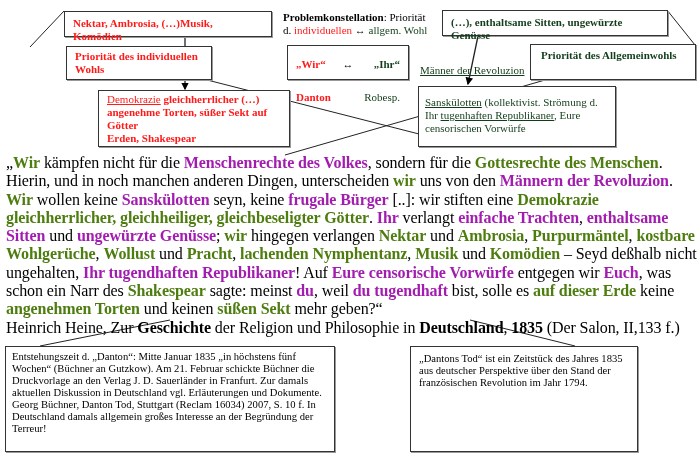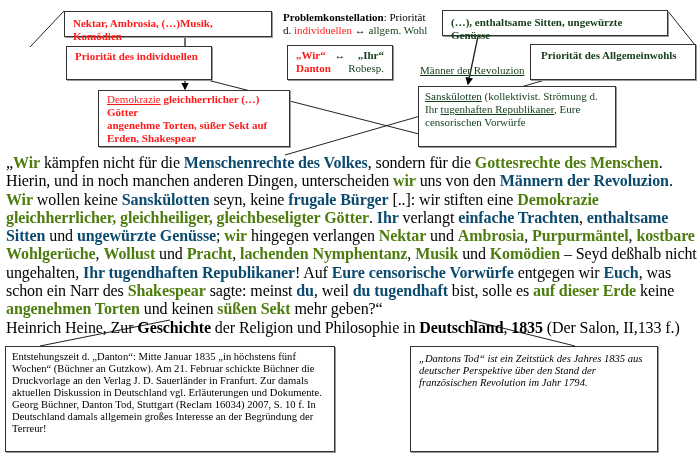--- a/index.html
+++ b/index.html
@@ -15,21 +15,21 @@
   .green { color:#123d1a; }
   .b { font-weight:bold; }
   .u { text-decoration:underline; }
   .t11 { font-size:11px; line-height:13px; }
   svg.lines { position:absolute; left:0; top:0; pointer-events:none; }
   #main {
     position:absolute; left:6px; top:154px; width:694px;
     font-size:16px; line-height:18.3px; letter-spacing:-0.1px;
   }
   #main .r { color:#4d7c0f; font-weight:bold; }
-  #main .g { color:#0c4a6e; font-weight:bold; }
+  #main .g { color:#a21caf; font-weight:bold; }
   #main .k { font-weight:bold; }
   .note { font-size:10.6px; line-height:12px; padding:4px 6px; }
 </style>
 </head>
 <body>
 
 <svg class="lines" width="700" height="458">
   <defs>
     <marker id="ah" markerWidth="6" markerHeight="6" refX="5" refY="3" orient="auto">
       <path d="M0,0 L6,3 L0,6 z" fill="#000"></path>
@@ -52,65 +52,66 @@
 
   <line x1="470" y1="320" x2="575" y2="346" stroke="#222" stroke-width="1"></line>
 </svg>
 
 <div class="box t11 red b" style="left:64px; top:11px; width:208px; height:26px; padding:5px 8px; font-weight:bold;">
   <span>Nektar, Ambrosia, (…)Musik, Komödien</span>
 </div>
 
 <div class="box t11 red b" style="left:22px; top:46px; width:146px; height:34px; padding:3px 8px;margin-left:44px;">
   <div>Priorität des individuellen</div>
+  <div>Wohls</div>
 </div>
 
 <div class="box t11 red" style="left:98px; top:90px; width:192px; height:57px; padding:2px 8px; font-weight:bold;">
   <div><span class="u" style="font-weight:normal">Demokrazie</span><span> gleichherrlicher (…)</span></div>
+  <div>angenehme Torten, süßer Sekt auf</div>
   <div>Götter</div>
-  <div>angenehme Torten, süßer Sekt auf</div>
   <div>Erden, Shakespear</div>
 </div>
 
 <div class="t11" style="position:absolute; left:283px; top:11px; width:165px;">
   <div><span class="b">Problemkonstellation</span><span>: Priorität</span></div>
   <div><span>d. </span><span class="red">individuellen</span><span> ↔ </span><span class="green">allgem. Wohl</span></div>
 </div>
 
-<div class="box t11" style="left:287px; top:45px; width:106px; height:35px; padding:3px 8px;">
+<div class="box t11" style="left:287px; top:45px; width:122px; height:35px; padding:12px 8px;">
   <div style="display:flex; justify-content:space-between;">
     <span class="red b" style="width:40px">„Wir“</span>
     <span>↔</span>
     <span class="green b" style="width:40px; text-align:right">„Ihr“</span>
   </div>
-  <div style="display:flex; justify-content:space-between;">
+  <div style="display:flex; justify-content:space-between;margin-top:20px;">
     <span class="red b">Danton</span>
     <span class="green">Robesp.</span>
   </div>
 </div>
 
 <div class="t11 green u" style="position:absolute; left:420px; top:64px;">Männer der Revoluzion</div>
 
 <div class="box t11 green b" style="left:442px; top:10px; width:226px; height:26px; padding:5px 8px;">
   <span>(…), enthaltsame Sitten, ungewürzte Genüsse</span>
 </div>
 
 <div class="box t11 green b" style="left:530px; top:44px; width:166px; height:36px; padding:4px 10px;">
   <span>Priorität des Allgemeinwohls</span>
 </div>
 
-<div class="box t11 green" style="left:418px; top:86px; width:198px; height:61px; padding:3px 6px;">
+<div class="box t11 green" style="left:418px; top:86px; width:198px; height:61px; padding:9px 6px;">
   <div><span class="u">Sanskülotten</span><span> (kollektivist. Strömung d.</span></div>
   <div><span>Ihr </span><span class="u">tugenhaften Republikaner</span><span>, Eure</span></div>
   <div>censorischen Vorwürfe</div>
 </div>
 
 <div id="main">
   <div id="quote-body"><span>„</span><span class="r">Wir</span><span> kämpfen nicht für die </span><span class="g">Menschenrechte des Volkes</span><span>, sondern für die </span><span class="r">Gottesrechte des Menschen</span><span>. Hierin, und in noch manchen anderen Dingen, unterscheiden </span><span class="r">wir</span><span> uns von den </span><span class="g">Männern der Revoluzion</span><span>. </span><span class="r">Wir</span><span> wollen keine </span><span class="g">Sanskülotten</span><span> seyn, keine </span><span class="g">frugale Bürger</span><span> [..]: wir stiften eine </span><span class="r">Demokrazie gleichherrlicher, gleichheiliger, gleichbeseligter Götter</span><span>. </span><span class="g">Ihr</span><span> verlangt </span><span class="g">einfache Trachten</span><span>, </span><span class="g">enthaltsame Sitten</span><span> und </span><span class="g">ungewürzte Genüsse</span><span>; </span><span class="r">wir</span><span> hingegen verlangen </span><span class="r">Nektar</span><span> und </span><span class="r">Ambrosia</span><span>, </span><span class="r">Purpurmäntel</span><span>, </span><span class="r">kostbare Wohlgerüche</span><span>, </span><span class="r">Wollust</span><span> und </span><span class="r">Pracht</span><span>, </span><span class="r">lachenden Nymphentanz</span><span>, </span><span class="r">Musik</span><span> und </span><span class="r">Komödien</span><span> – Seyd deßhalb nicht ungehalten, </span><span class="g">Ihr tugendhaften Republikaner</span><span>! Auf </span><span class="g">Eure censorische Vorwürfe</span><span> entgegen wir </span><span class="g">Euch</span><span>, was schon ein Narr des </span><span class="r">Shakespear</span><span> sagte: meinst </span><span class="g">du</span><span>, weil </span><span class="g">du tugendhaft</span><span> bist, solle es </span><span class="r">auf dieser Erde</span><span> keine </span><span class="r">angenehmen Torten</span><span> und keinen </span><span class="r">süßen Sekt</span><span> mehr geben?“</span></div>
   <div id="quote-citation"><span>Heinrich Heine, Zur </span><span class="k">Geschichte</span><span> der Religion und Philosophie in </span><span class="k">Deutschland</span><span>, </span><span class="k">1835</span><span> (Der Salon, II,133 f.)</span></div>
 </div>
 
 <div class="box note" style="left:5px; top:346px; width:330px; height:106px;">
   <span>Entstehungszeit d. „Danton“: Mitte Januar 1835 „in höchstens fünf Wochen“ (Büchner an Gutzkow). Am 21. Februar schickte Büchner die Druckvorlage an den Verlag J. D. Sauerländer in Franfurt. Zur damals aktuellen Diskussion in Deutschland vgl. Erläuterungen und Dokumente. Georg Büchner, Danton Tod, Stuttgart (Reclam 16034) 2007, S. 10 f. In Deutschland damals allgemein großes Interesse an der Begründung der Terreur!</span>
 </div>
-<div class="box note" style="left:410px; top:346px; width:248px; height:106px; padding:6px 8px;font-style:italic;">
+<div class="box note" style="left:410px; top:346px; width:228px; height:106px; padding:6px 8px;">
   <span>„Dantons Tod“ ist ein Zeitstück des Jahres 1835 aus deutscher Perspektive über den Stand der französischen Revolution im Jahr 1794.</span>
 </div>
 
 </body></html>

